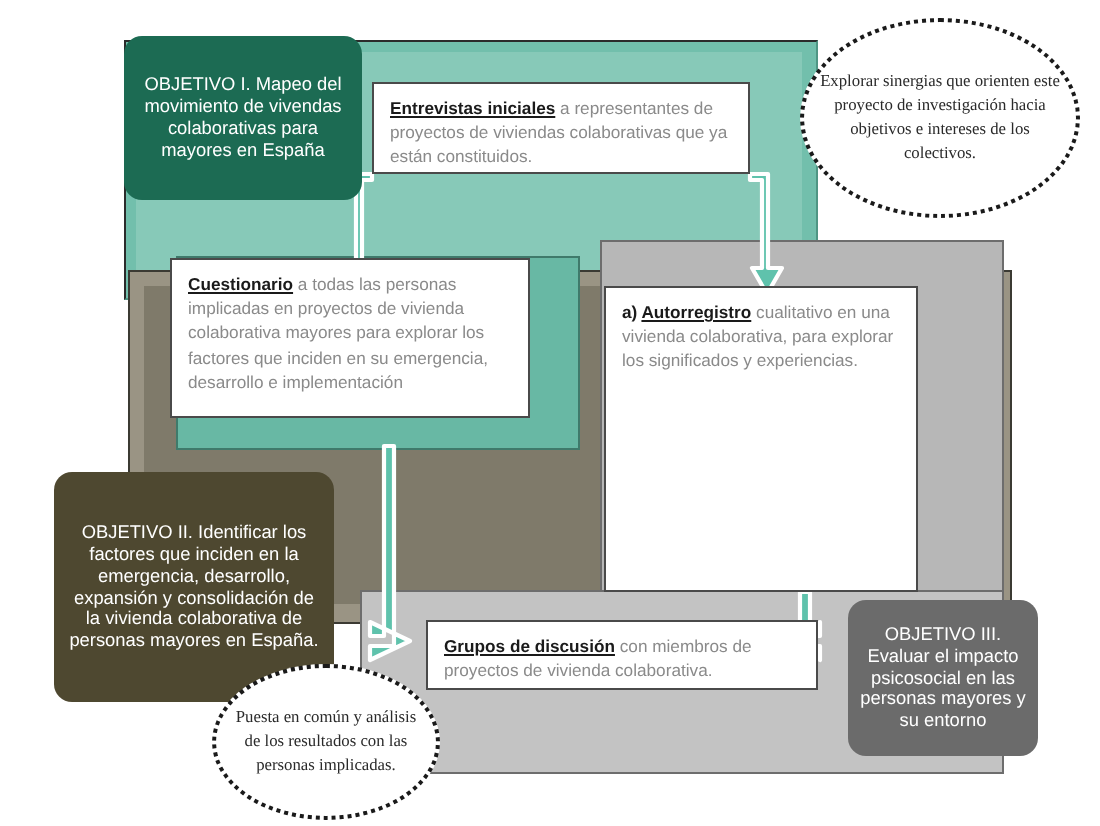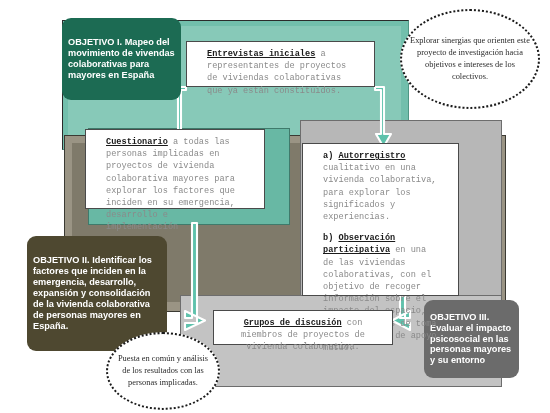--- a/index.html
+++ b/index.html
@@ -49,22 +49,22 @@
     background:#68b8a4;
     border:1px solid #3f7a6b;
   }
 
   
   .objective{
     position:absolute;
     border-radius:9px;
     color:#ffffff;
     font-family:"Liberation Sans", sans-serif;
-    font-weight:bold;
-    text-align:left;
+    font-weight:normal;
+    text-align:center;
     display:flex;align-items:center;justify-content:center;
     box-sizing:border-box;
     line-height:1.18;
     padding:5px 6px;
   }
   #obj-1{
     left:62px;top:18px;width:119px;height:82px;
     background:#1c6b53;
     font-size:9.2px;
   }
@@ -78,33 +78,33 @@
     background:#6b6b6b;
     font-size:9.2px;
   }
 
   
   .card{
     position:absolute;
     background:#ffffff;
     border:1px solid #4a4a4a;
     box-sizing:border-box;
-    padding:6px 20px;
+    padding:6px 8px;
     color:#8a8a8a;
     font-size:8.6px;
     line-height:1.42;
-    font-family:Liberation Mono, monospace;
+    font-family:Liberation Sans, sans-serif;
   }
   .card b{color:#1a1a1a;font-weight:bold;text-decoration:underline;}
   .card .lbl{color:#1a1a1a;font-weight:bold;}
 
   #card-entrevistas{left:186px;top:41px;width:189px;height:46px;}
   #card-cuestionario{left:85px;top:129px;width:180px;height:80px;}
   #card-autorregistro{left:302px;top:143px;width:157px;height:153px;}
-  #card-grupos{left:213px;top:310px;width:180px;height:35px;text-align:center;}
+  #card-grupos{left:213px;top:310px;width:196px;height:35px;}
   #card-autorregistro p{margin:0;}
   #card-autorregistro .gap{height:9px;}
 
   
   .ellipse{
     position:absolute;
     background:#ffffff;
     border:2.2px dotted #1a1a1a;
     border-radius:50%;
     display:flex;align-items:center;justify-content:center;
@@ -159,21 +159,20 @@
     <b>Entrevistas iniciales</b><span> a representantes de proyectos de viviendas colaborativas que ya están constituidos.</span>
   </div>
 
   <div class="card" id="card-cuestionario">
     <b>Cuestionario</b><span> a todas las personas implicadas en proyectos de vivienda colaborativa mayores para explorar los factores que inciden en su emergencia, desarrollo e implementación</span>
   </div>
 
   <div class="card" id="card-autorregistro">
     <p><span class="lbl">a) </span><b>Autorregistro</b><span> cualitativo en una vivienda colaborativa, para explorar los significados y experiencias.</span></p>
     <div class="gap"></div>
-    <p><span class="lbl">b) </span><b>Observación participativa</b><span> en una de las viviendas colaborativas, con el objetivo de recoger información sobre el impacto del espacio, los mecanismos de toma de decisión y de apoyo mutuo.</span></p>
   </div>
 
   <div class="card" id="card-grupos">
     <b>Grupos de discusión</b><span> con miembros de proyectos de vivienda colaborativa.</span>
   </div>
 
   <div class="ellipse" id="ellipse-sinergias">Explorar sinergias que orienten este proyecto de investigación hacia objetivos e intereses de los colectivos.</div>
 
   <div class="ellipse" id="ellipse-puesta">Puesta en común y análisis de los resultados con las personas implicadas.</div>
 

